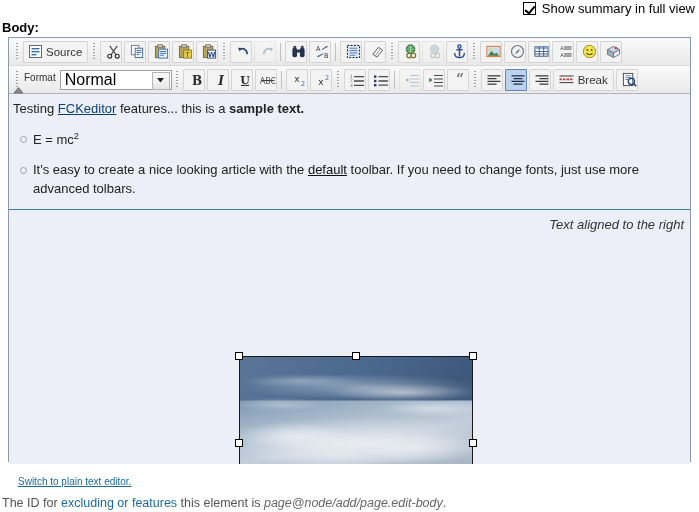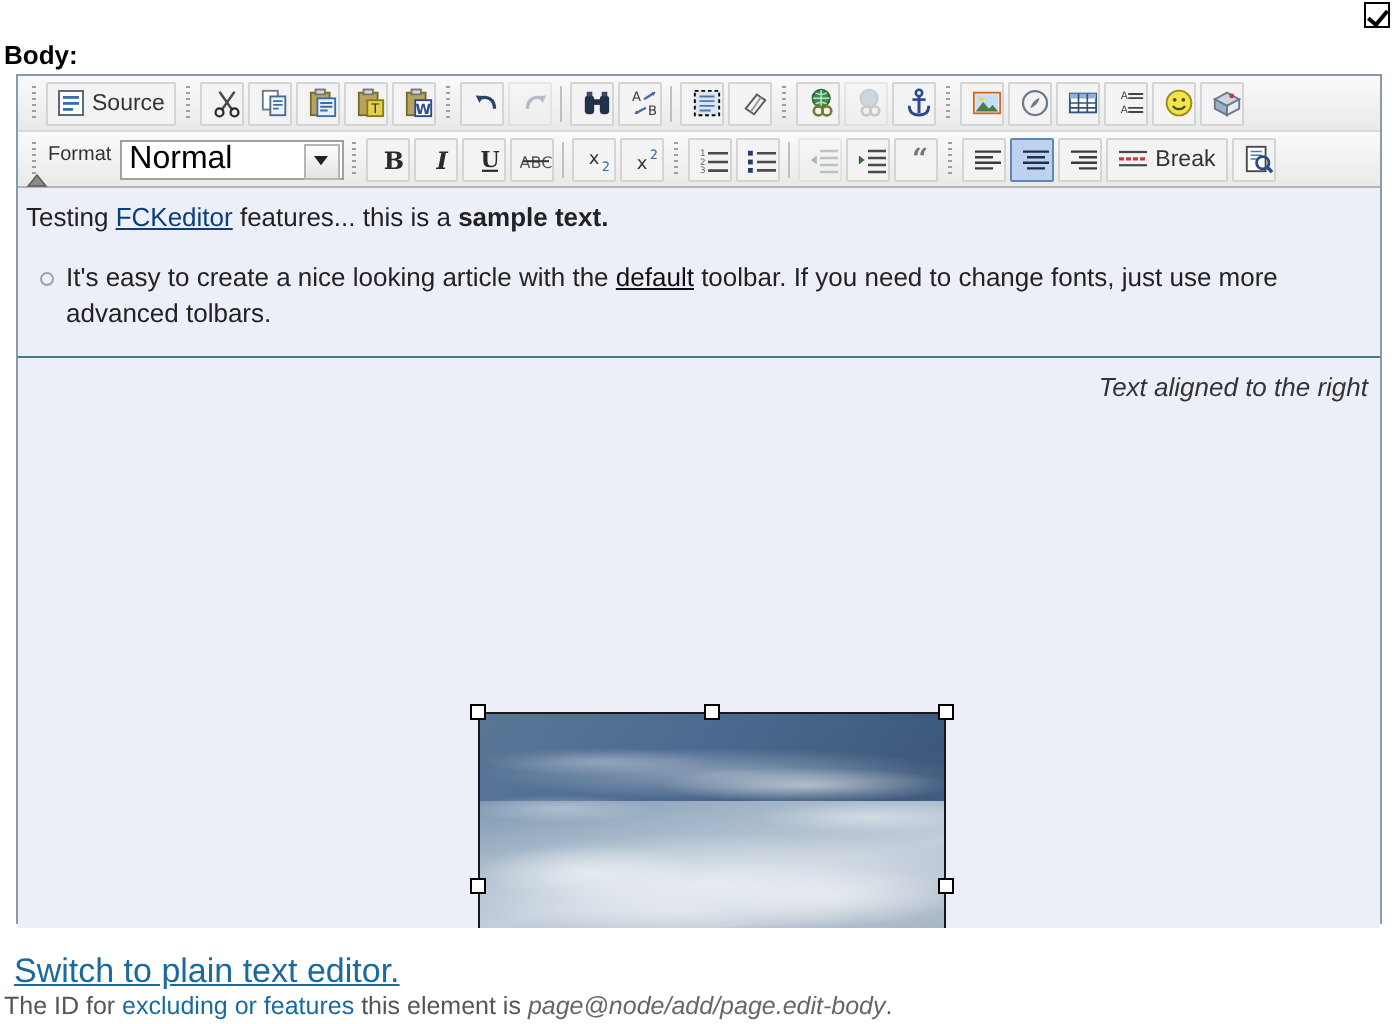--- a/index.html
+++ b/index.html
@@ -196,38 +196,39 @@
     box-sizing: border-box;
   }
   .h.tl { left:-4px;  top:-4px; }
   .h.tm { left:50%;   top:-4px; margin-left:-4px; }
   .h.tr { right:-4px; top:-4px; }
   .h.ml { left:-4px;  top:50%; margin-top:-4px; }
   .h.mr { right:-4px; top:50%; margin-top:-4px; }
 
   
   .switch-link {
-    position: absolute; left: 7px; top: 476px;
-    font-size: 17px; color: #1a6a9e; text-decoration: underline;
+    position: absolute; left: 18px; top: 476px;
+    font-size: 10px; color: #1a6a9e; text-decoration: underline;
   }
   .idline {
     position: absolute; left: 2px; top: 496px;
     font-size: 12.5px; color: #555;
   }
   .idline a { color: #1a6a9e; text-decoration: none; }
   .idline i { font-style: italic; color:#666; }
 </style>
 </head>
 <body>
 
 <div class="page">
 
   <div class="top-row">
     <div class="summary-toggle">
       <span class="cb"></span>
+      <span class="summary-label">Show summary in full view</span>
     </div>
   </div>
 
   <div class="body-label">Body:</div>
 
   <div class="editor">
 
     <div class="toolbar">
 
       <div class="tbrow r1">
@@ -635,20 +636,23 @@
       </span>
     </div>
 
     <div class="content">
 
       <div class="p1">
         <span>Testing </span><a href="#">FCKeditor</a><span> features... this is a </span><b>sample text.</b>
       </div>
 
       <ul class="bl">
+        <li>
+          <span>E = mc</span><sup>2</sup>
+        </li>
         <li>
           <span>It's easy to create a nice looking article with the </span><a href="#">default</a><span> toolbar. If you need to change fonts, just use more advanced tolbars.</span>
         </li>
       </ul>
 
       <div class="rule"></div>
 
       <div class="right-text">Text aligned to the right</div>
 
       <div class="img-wrap">

